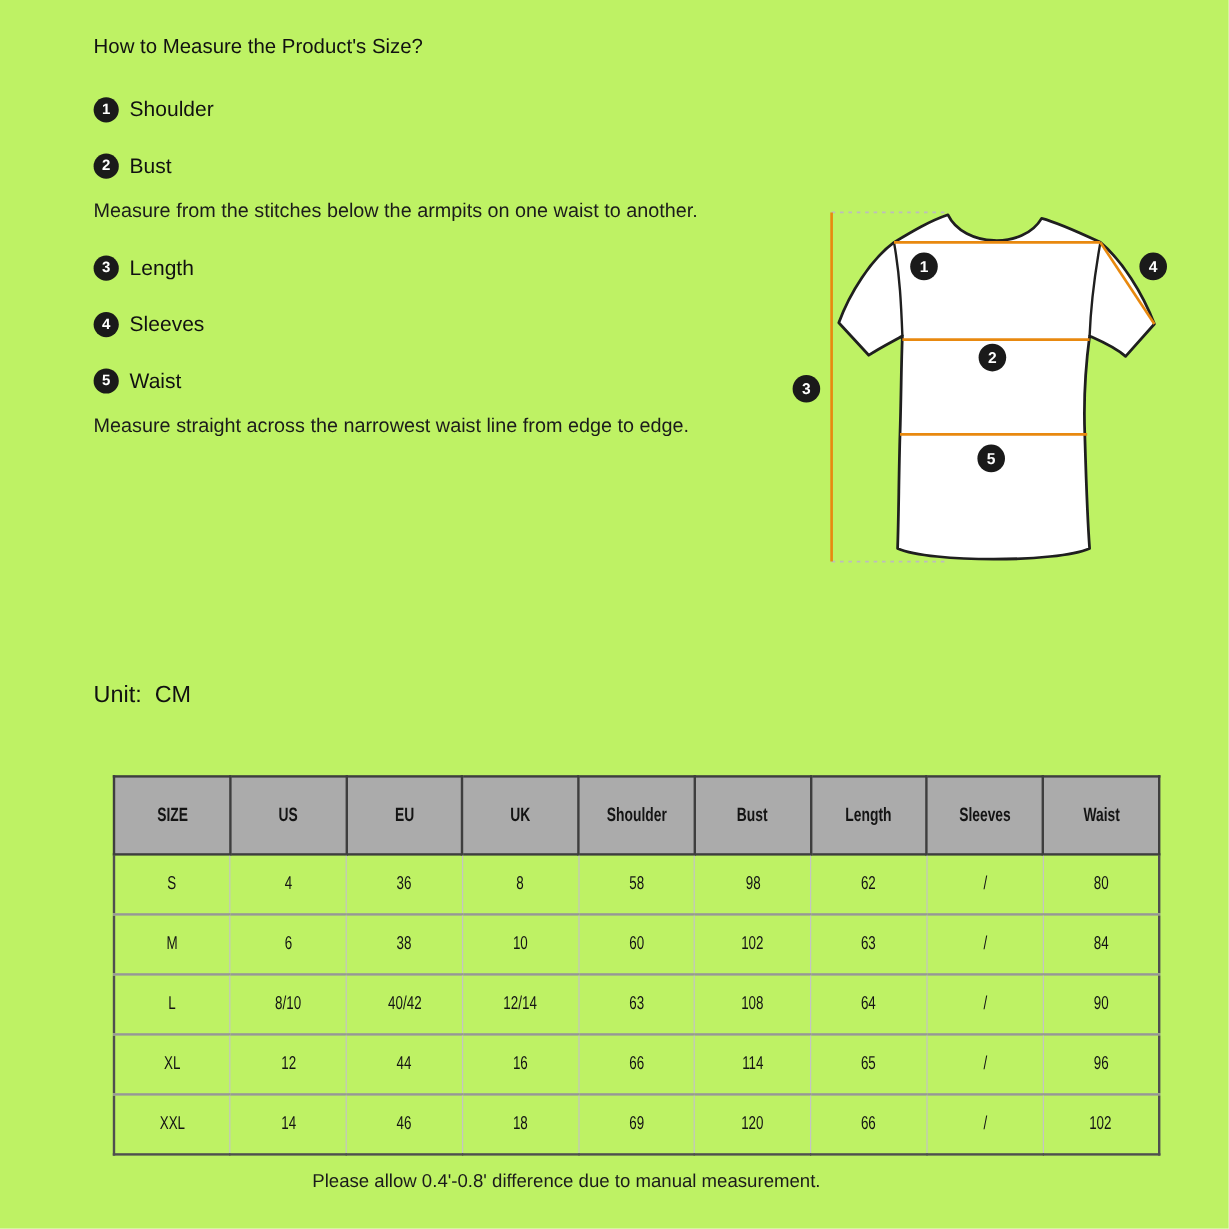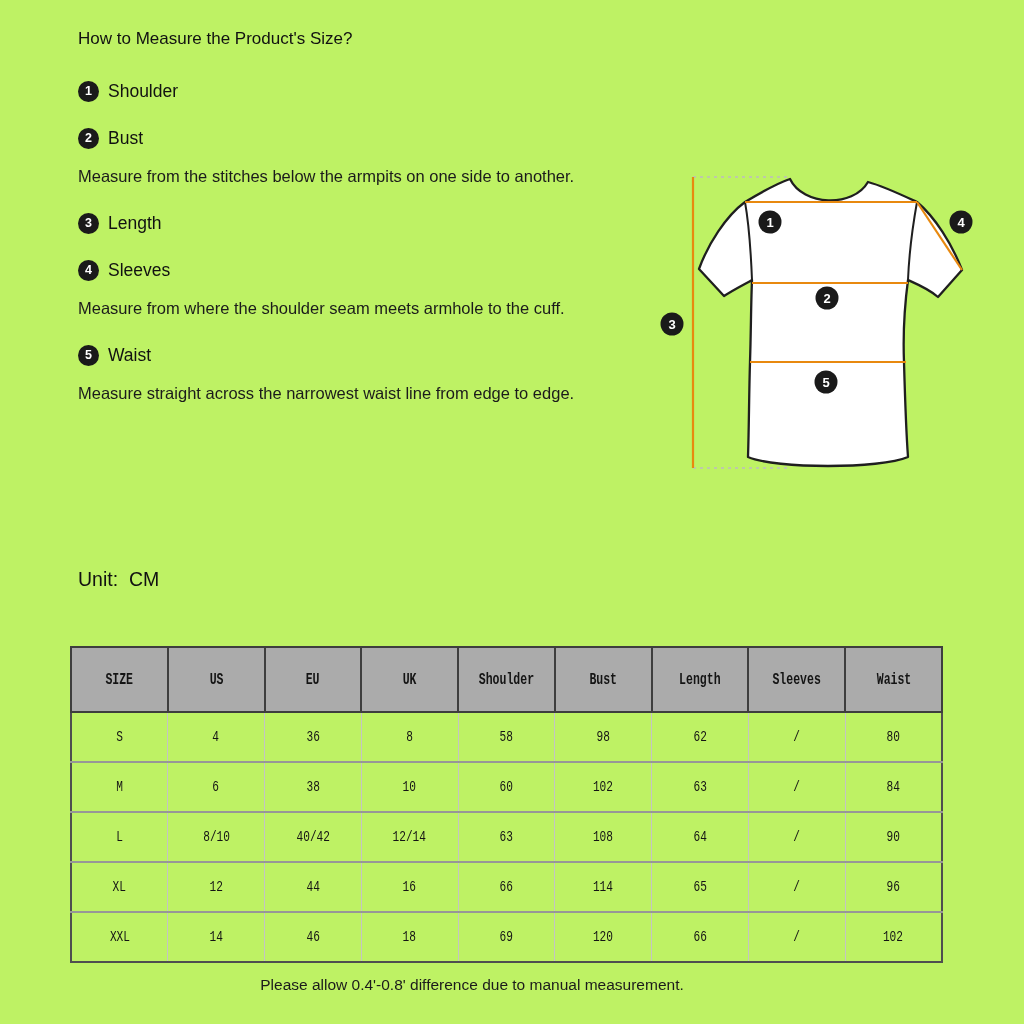--- a/index.html
+++ b/index.html
@@ -25,21 +25,21 @@
   .seam{fill:none;stroke:#1f1f1f;stroke-width:2;}
   .oline{fill:none;stroke:var(--accent,#E8890F);stroke-width:2.2;}
   .dash{fill:none;stroke:#bdbdbd;stroke-width:1.5;stroke-dasharray:3,4;}
   .mkr{fill:var(--badge,#1a1a1a);}
   .mkr-num{fill:#fff;font-size:13px;font-weight:bold;text-anchor:middle;
            font-family:"Liberation Sans",sans-serif;}
 
   
   .unit{position:absolute;left:78px;top:568px;font-size:19.5px;color:#111;
         white-space:pre;}
-  .tablewrap{position:absolute;left:70px;top:646px;font-family:Liberation Mono, monospace;}
+  .tablewrap{position:absolute;left:94px;top:646px;}
   table{border-collapse:collapse;table-layout:fixed;width:873px;
         border:2px solid #4f4f4f;}
   th{height:63px;background:var(--header-bg,#ABABAB);border:2px solid #3e3e3e;
      font-size:16px;font-weight:600;color:#141414;text-align:center;padding:0;}
   td{height:48px;border:1px solid #c4c4c4;border-top:2px solid #979797;
      font-size:15.5px;font-weight:500;color:#141414;text-align:center;padding:0;}
   .cond{display:inline-block;transform:scaleX(0.72);transform-origin:center;
         white-space:nowrap;}
 
   
@@ -56,32 +56,31 @@
 
     <div class="sec-head first">
       <span class="badge">1</span>
       <span class="sec-label">Shoulder</span>
     </div>
 
     <div class="sec-head">
       <span class="badge">2</span>
       <span class="sec-label">Bust</span>
     </div>
-    <p class="sec-text">Measure from the stitches below the armpits on one side to another.</p>
+    <p class="sec-text">Measure from the stitches below the armpits on one waist to another.</p>
 
     <div class="sec-head">
       <span class="badge">3</span>
       <span class="sec-label">Length</span>
     </div>
 
     <div class="sec-head">
       <span class="badge">4</span>
       <span class="sec-label">Sleeves</span>
     </div>
-    <p class="sec-text">Measure from where the shoulder seam meets armhole to the cuff.</p>
 
     <div class="sec-head">
       <span class="badge">5</span>
       <span class="sec-label">Waist</span>
     </div>
     <p class="sec-text">Measure straight across the narrowest waist line from edge to edge.</p>
   </div>
 
   <div class="diagram">
     <svg width="384" height="330" viewBox="0 0 384 330">

